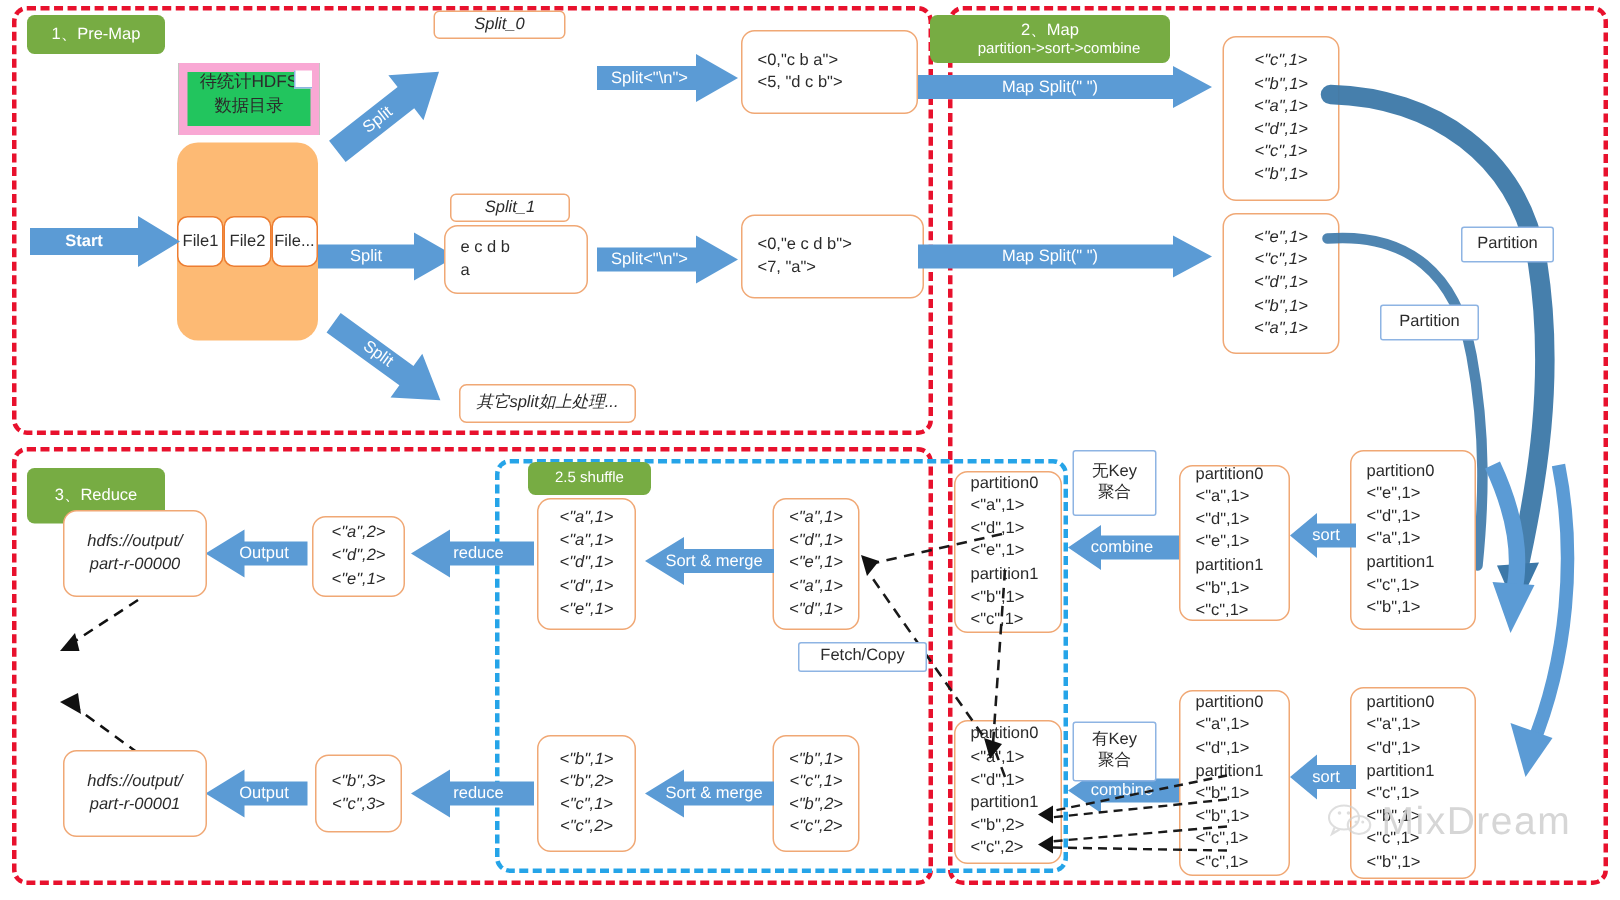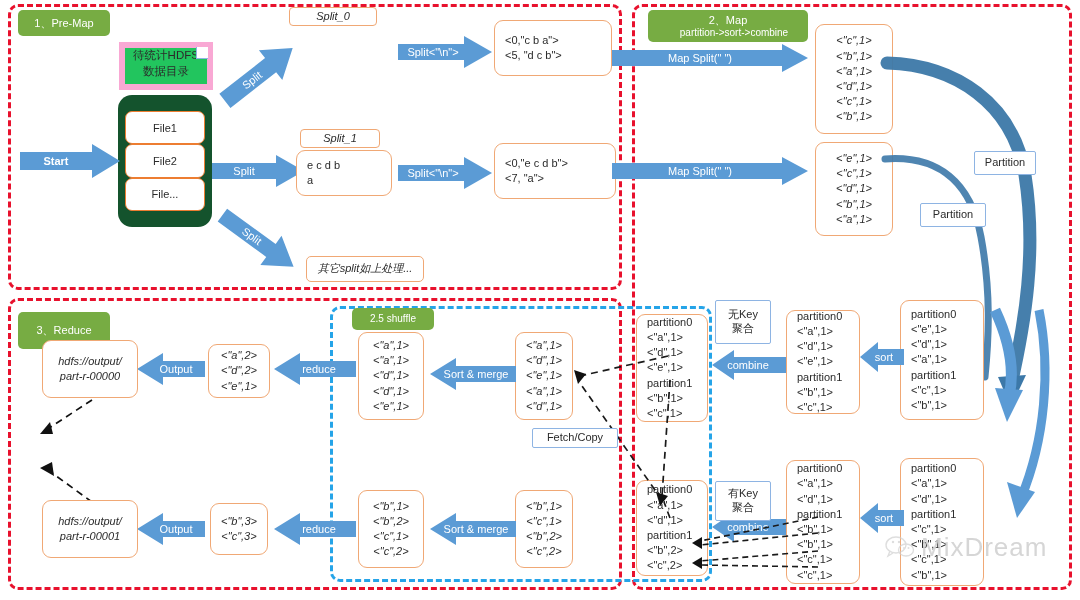--- a/index.html
+++ b/index.html
@@ -30,22 +30,22 @@
         font-size:11px;color:#2b2b2b;line-height:1.25;}
   
   .note{position:relative;border:6px solid #f9a8d4;background:#22c55e;
         display:flex;align-items:center;justify-content:flex-start;text-align:center;
         font-size:11.5px;color:#2b2b2b;line-height:1.35;}
   .note:after{content:"";position:absolute;top:-1px;right:-1px;width:11px;height:11px;
         background:#fff;border-left:1px solid #8EB4E3;border-bottom:1px solid #8EB4E3;
         transform:rotate(0deg);}
 
   
-  .hdfs{background:#14532d;border-radius:14px;display:flex;flex-direction:column;
-        justify-content:center;align-items:center;padding:6px 0;}
+  .hdfs{background:#fdba74;border-radius:14px;display:flex;flex-direction:row;
+        justify-content:space-between;align-items:center;padding:6px 0;}
   .chip{background:#ffffff;border:1.4px solid #ED7D31;border-radius:7px;
         width:84%;height:26%;display:flex;align-items:center;justify-content:center;
         font-size:11px;color:#2b2b2b;}
 
   
   .endpill{background:#5B9BD5;border-radius:13px;color:#fff;
         display:flex;align-items:center;justify-content:center;font-size:22px;}
 
   
   .arrowwrap{pointer-events:none;}
@@ -66,21 +66,21 @@
 
   <div class="abs frame-red" style="left:8px;top:4px;width:614px;height:286px;"></div>
   <div class="abs frame-red" style="left:632px;top:4px;width:440px;height:586px;"></div>
   <div class="abs frame-red" style="left:8px;top:298px;width:614px;height:292px;"></div>
   <div class="abs frame-blue" style="left:330px;top:306px;width:382px;height:276px;"></div>
 
   <div class="abs badge" style="left:18px;top:10px;width:92px;height:26px;">
     <span>1、Pre-Map</span>
   </div>
 
-  <div class="abs badge" style="left:648px;top:10px;width:160px;height:32px;flex-direction:column;">
+  <div class="abs badge" style="left:620px;top:10px;width:160px;height:32px;flex-direction:column;">
     <span>2、Map</span>
     <span style="font-size:10px;padding-left:12px;">partition-&gt;sort-&gt;combine</span>
   </div>
 
   <div class="abs badge" style="left:18px;top:312px;width:92px;height:37px;">
     <span>3、Reduce</span>
   </div>
 
   <div class="abs badge" style="left:352px;top:308px;width:82px;height:22px;">
     <span style="font-size:10px;">2.5 shuffle</span>

